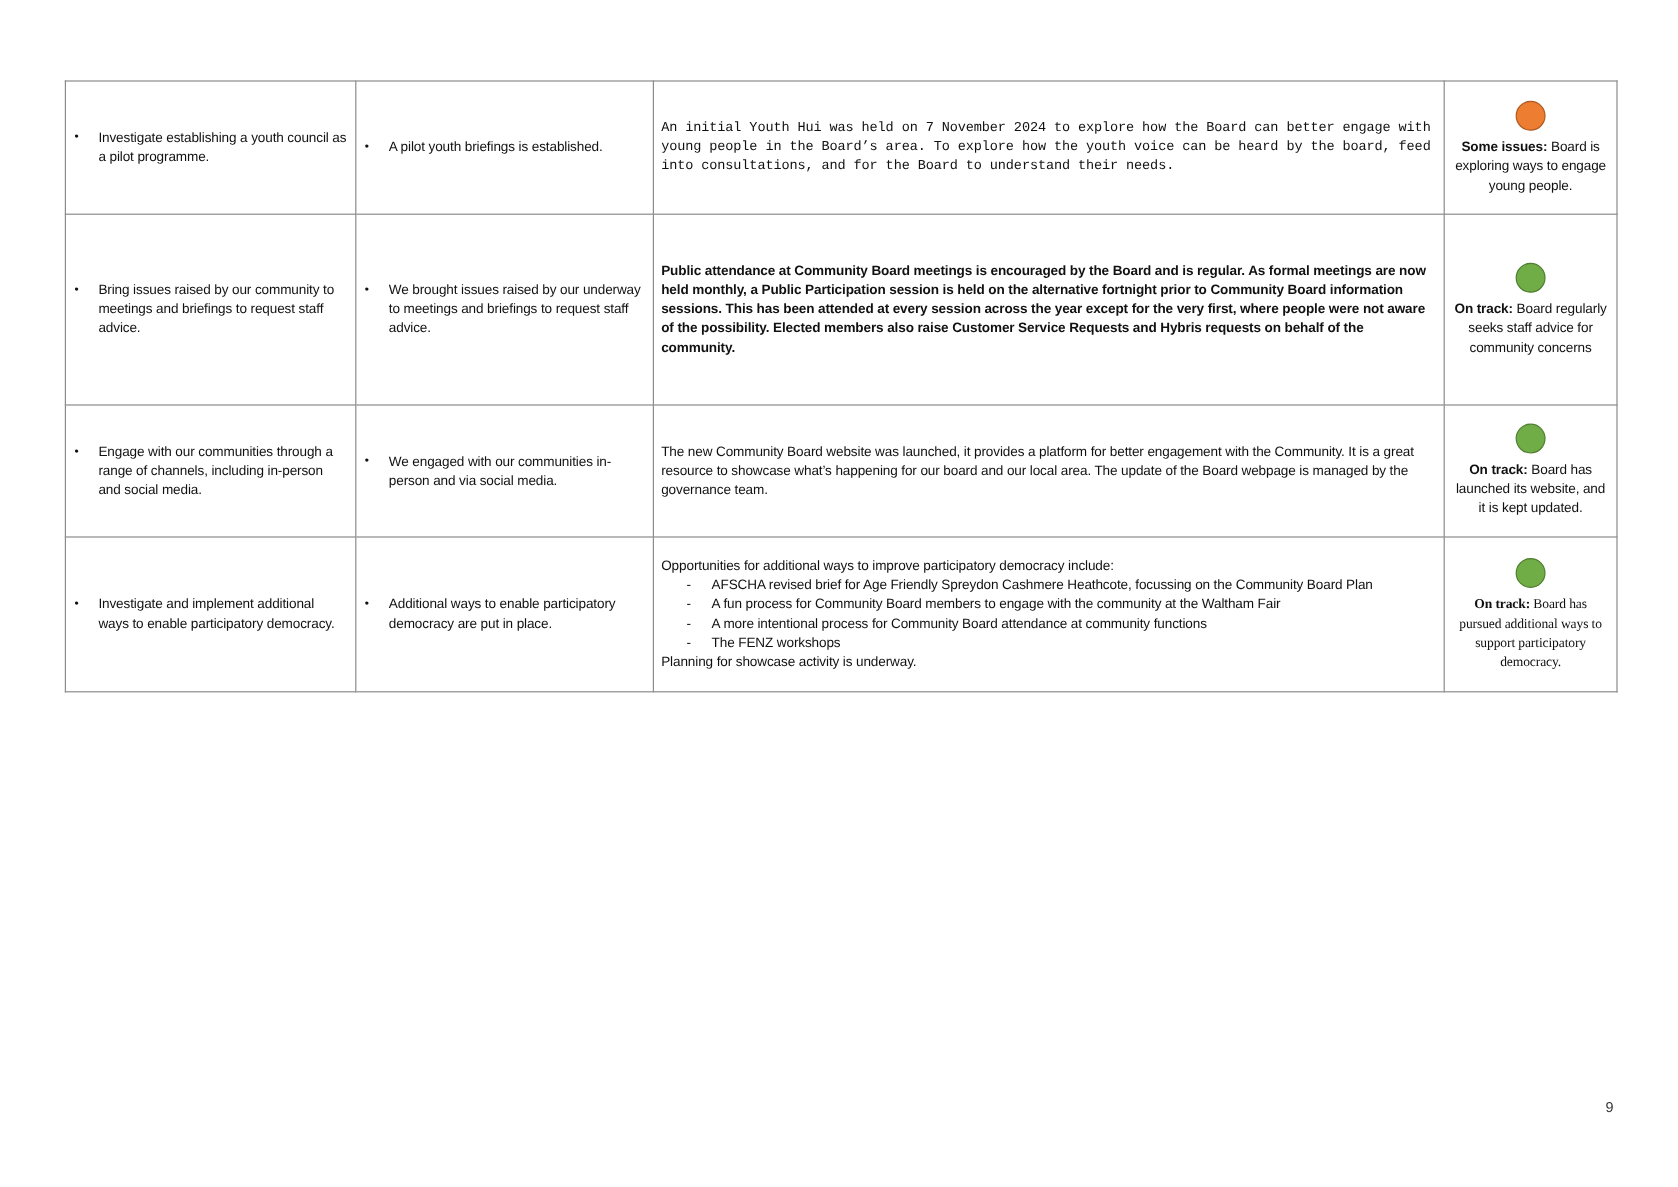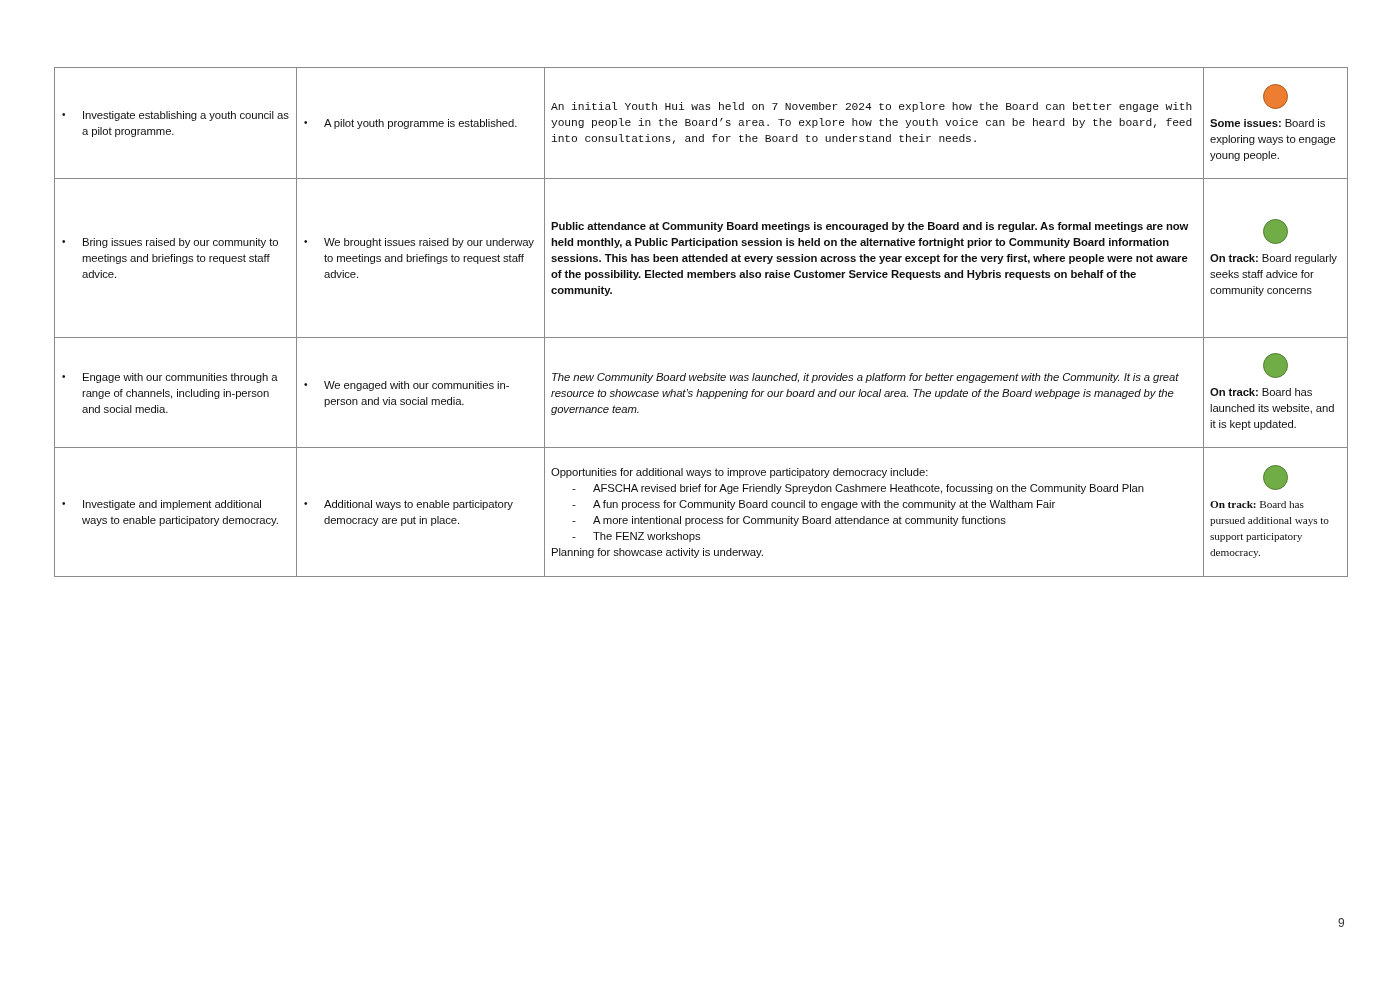--- a/index.html
+++ b/index.html
@@ -22,21 +22,21 @@
     tr.r1 { height: 111px; }
     tr.r2 { height: 159px; }
     tr.r3 { height: 110px; }
     tr.r4 { height: 129px; }
     .bullet-item { display: flex; align-items: flex-start; }
     .bullet-dot { width: 21px; flex: 0 0 21px; padding-left: 1px; font-size: 10px; line-height: 16px; }
     .c2cell .bullet-dot { width: 21px; flex: 0 0 21px; }
     td.obj { padding-left: 6px; padding-right: 4px; }
     td.measure { padding-left: 5px; padding-right: 4px; }
     td.progress { padding-left: 6px; padding-right: 6px; }
-    td.status { text-align: left; padding: 0 4px; }
+    td.status { text-align: center; padding: 0 4px; }
     .status-wrap { display: flex; flex-direction: column; align-items: center; }
     .status-circle {
       width: 25px; height: 25px; border-radius: 50%;
       margin-bottom: 6px; border: 1px solid;
     }
     .status-text { line-height: 16px; }
     .status-label { font-weight: bold; }
     .dash-list { list-style: none; }
     .dash-list li { display: flex; }
     .dash { width: 42px; flex: 0 0 42px; padding-left: 21px; }
@@ -60,21 +60,21 @@
       <tr class="r1">
         <td class="obj" style="border-color: rgb(140, 140, 140);">
           <div class="bullet-item">
             <span class="bullet-dot">•</span>
             <span>Investigate establishing a youth council as a pilot programme.</span>
           </div>
         </td>
         <td class="measure c2cell" style="border-color: rgb(140, 140, 140);">
           <div class="bullet-item">
             <span class="bullet-dot">•</span>
-            <span>A pilot youth programme is established.</span>
+            <span>A pilot youth briefings is established.</span>
           </div>
         </td>
         <td class="progress" style="border-color: rgb(140, 140, 140); font-family: Liberation Mono, monospace;">
           <span>An initial Youth Hui was held on 7 November 2024 to explore how the Board can better engage with young people in the Board’s area. To explore how the youth voice can be heard by the board, feed into consultations, and for the Board to understand their needs.</span>
         </td>
         <td class="status" style="border-color: rgb(140, 140, 140);">
           <div class="status-wrap">
             <div class="status-circle orange" style="background: rgb(237, 125, 49); border-color: rgb(174, 90, 33);"></div>
             <div class="status-text">
               <span class="status-label">Some issues:</span><span> Board is exploring ways to engage young people.</span>
@@ -115,21 +115,21 @@
             <span class="bullet-dot">•</span>
             <span>Engage with our communities through a range of channels, including in-person and social media.</span>
           </div>
         </td>
         <td class="measure c2cell" style="border-color: rgb(140, 140, 140);">
           <div class="bullet-item">
             <span class="bullet-dot">•</span>
             <span>We engaged with our communities in-person and via social media.</span>
           </div>
         </td>
-        <td class="progress" style="border-color: rgb(140, 140, 140); font-style: italic;">
+        <td class="progress" style="border-color: rgb(140, 140, 140);">
           <span>The new Community Board website was launched, it provides a platform for better engagement with the Community. It is a great resource to showcase what’s happening for our board and our local area. The update of the Board webpage is managed by the governance team.</span>
         </td>
         <td class="status" style="border-color: rgb(140, 140, 140);">
           <div class="status-wrap">
             <div class="status-circle green" style="background: rgb(112, 173, 71); border-color: rgb(80, 126, 50);"></div>
             <div class="status-text">
               <span class="status-label">On track:</span><span> Board has launched its website, and it is kept updated.</span>
             </div>
           </div>
         </td>
@@ -150,21 +150,21 @@
         </td>
         <td class="progress" style="border-color: rgb(140, 140, 140);">
           <div>Opportunities for additional ways to improve participatory democracy include:</div>
           <ul class="dash-list">
             <li>
                 <span class="dash">-</span>
                 <span>AFSCHA revised brief for Age Friendly Spreydon Cashmere Heathcote, focussing on the Community Board Plan</span>
               </li>
             <li>
                 <span class="dash">-</span>
-                <span>A fun process for Community Board council to engage with the community at the Waltham Fair</span>
+                <span>A fun process for Community Board members to engage with the community at the Waltham Fair</span>
               </li>
             <li>
                 <span class="dash">-</span>
                 <span>A more intentional process for Community Board attendance at community functions</span>
               </li>
             <li>
                 <span class="dash">-</span>
                 <span>The FENZ workshops</span>
               </li>
           </ul>

